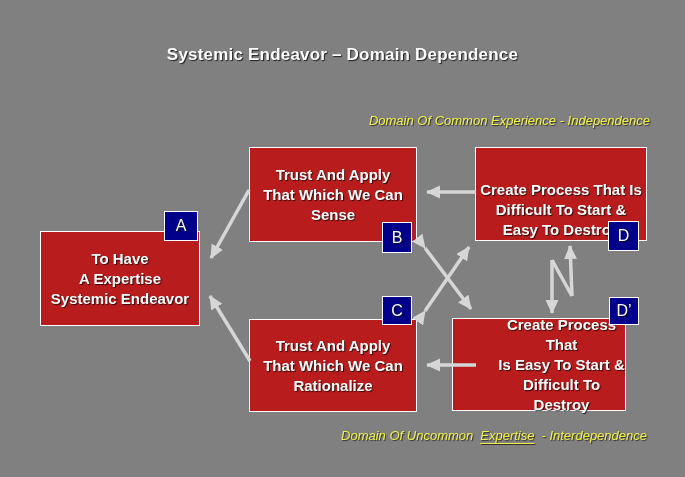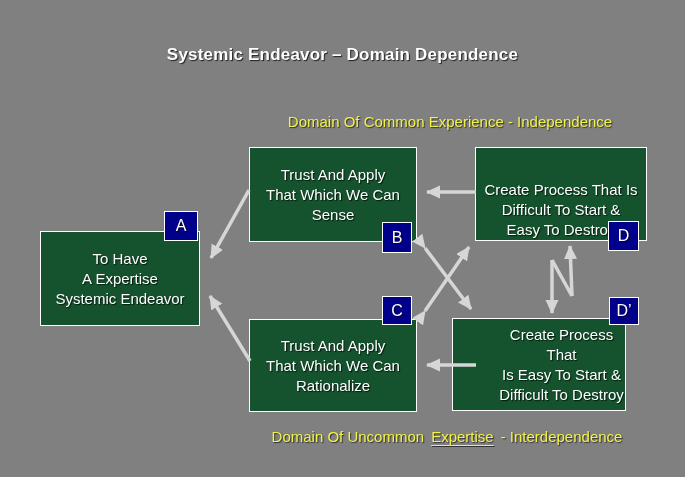--- a/index.html
+++ b/index.html
@@ -7,31 +7,32 @@
     position:relative;width:685px;height:477px;background:#808080;overflow:hidden;
     font-family:"Liberation Sans",sans-serif;
     margin-top:32px;
   }
   .title{
     position:absolute;left:0;top:13px;width:685px;text-align:center;
     color:#FFFFFF;font-size:17px;font-weight:bold;letter-spacing:.2px;
     text-shadow:1px 1px 1px rgba(0,0,0,.75);
   }
   .domain-label{
-    position:absolute;font-size:15px;color:#F2F24A;
+    position:absolute;font-size:13px;color:#F2F24A;
     text-shadow:1px 1px 1px rgba(40,40,40,.9);
-    text-align:center;white-space:nowrap;
+    text-align:right;white-space:nowrap;font-style:italic;
   }
   .domain-top{left:250px;top:81px;width:400px;}
   .domain-bottom{left:247px;top:396px;width:400px;}
   .underlined{text-decoration:underline;text-underline-offset:3px;margin:0 7px;}
   .node{
-    position:absolute;background:#14532d;border:1.5px solid #FFFFFF;
+    position:absolute;background:#b91c1c;border:1.5px solid #FFFFFF;
     display:flex;align-items:center;justify-content:center;z-index:1;
     box-sizing:border-box;
+    font-weight:bold;
   }
   .node-text{
     color:#FFFFFF;font-size:15px;line-height:20px;text-align:center;
     white-space:pre-line;text-shadow:1px 1px 1px rgba(0,0,0,.7);
   }
   .tag{
     position:absolute;background:#00008B;border:1.5px solid #FFFFFF;z-index:3;
     display:flex;align-items:center;justify-content:center;
     color:#FFFFFF;font-size:16px;box-sizing:border-box;
     text-shadow:1px 1px 1px rgba(0,0,0,.7);

